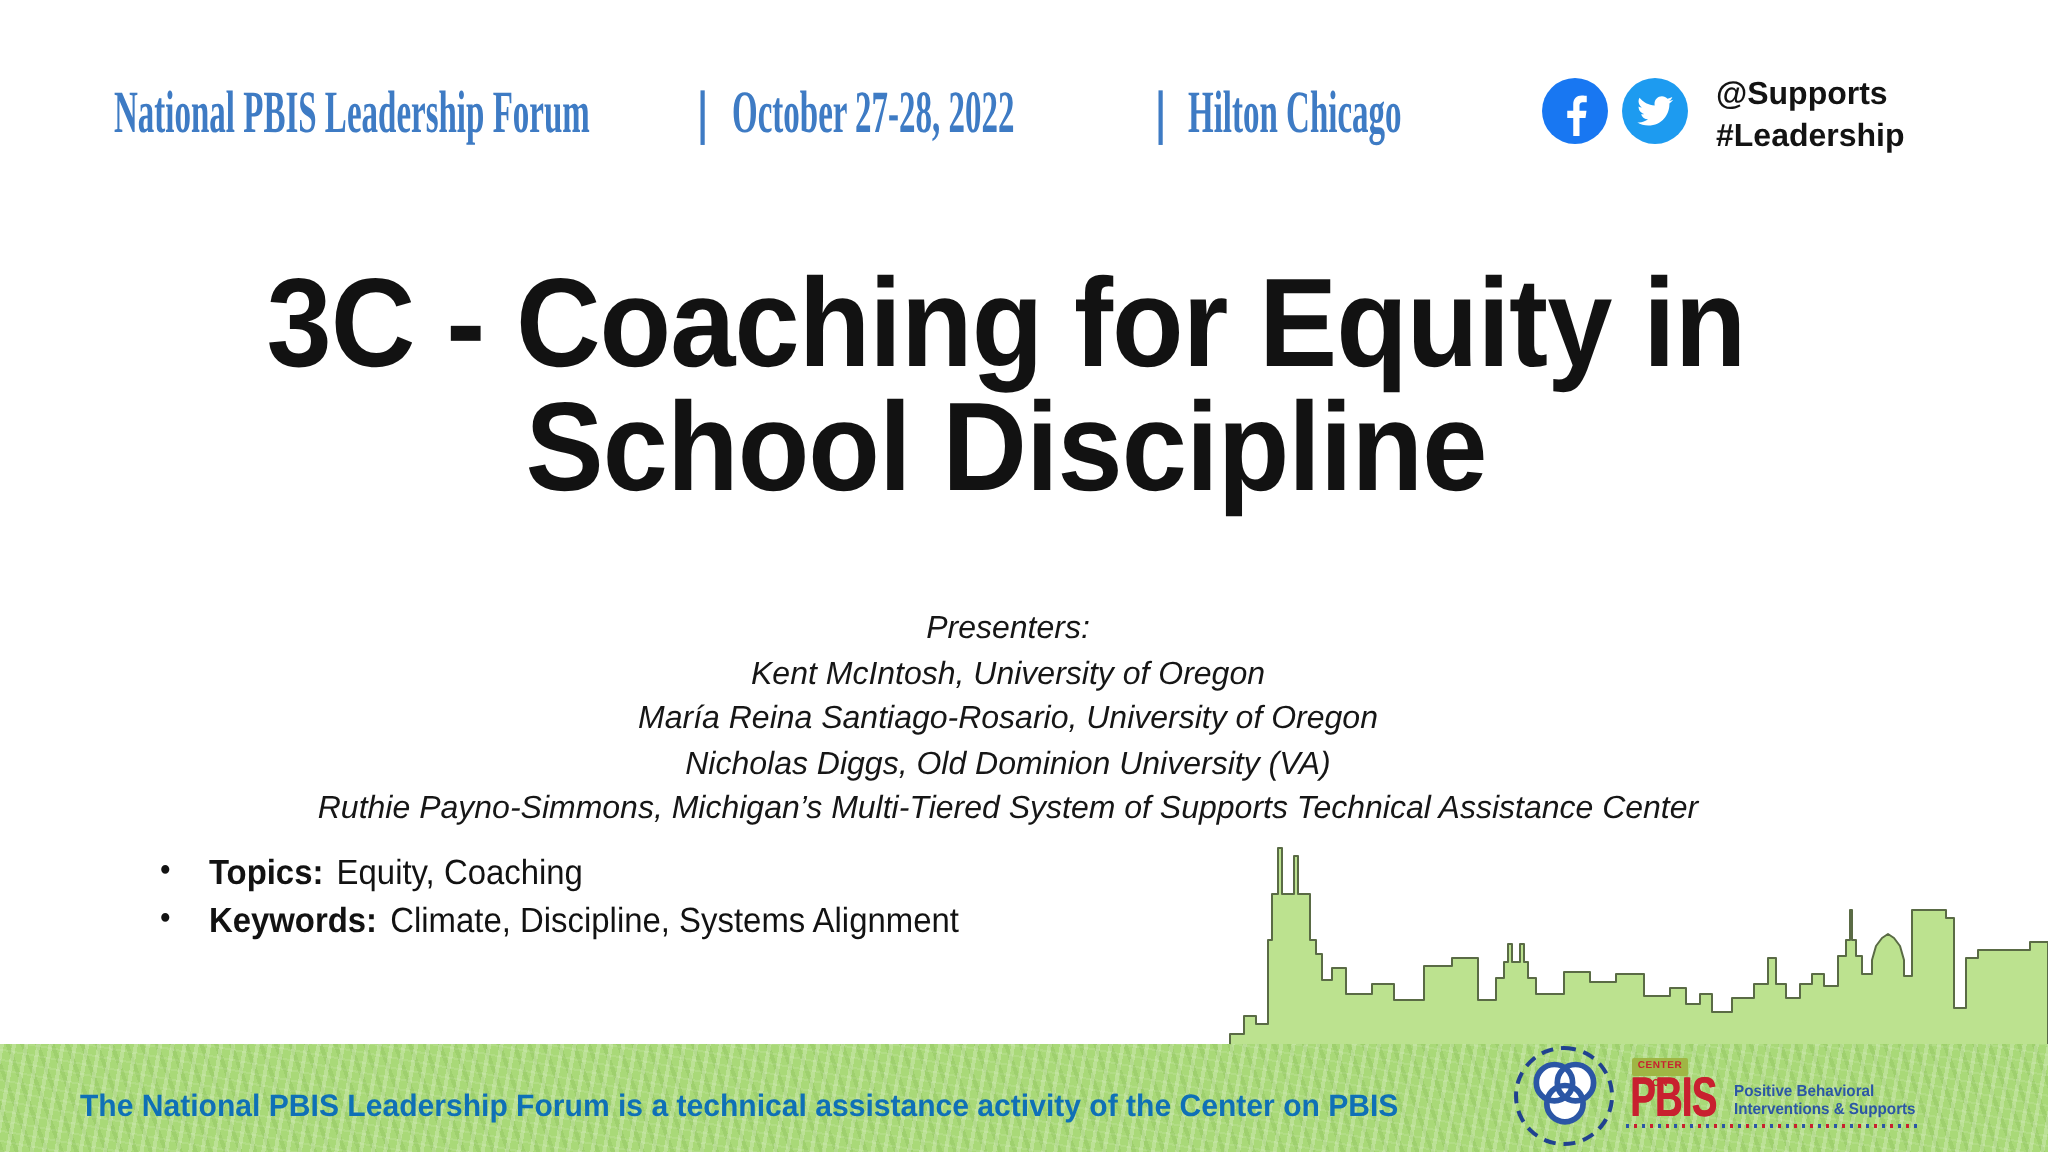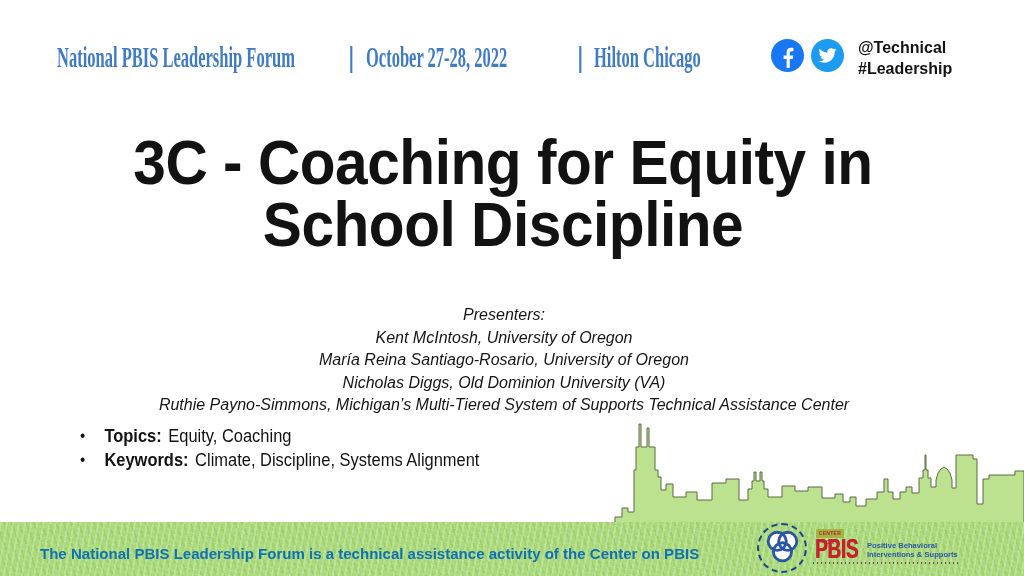--- a/index.html
+++ b/index.html
@@ -82,21 +82,21 @@
     <svg width="30" height="30" viewBox="0 0 24 24" aria-hidden="true">
       <path fill="#ffffff" d="M13.4 21.6v-7.2h2.4l.4-2.9h-2.8V9.6c0-.9.3-1.5 1.6-1.5h1.3V5.5c-.3 0-1.1-.1-2-.1-2 0-3.4 1.2-3.4 3.5v2.6H8.5v2.9h2.4v7.2z"></path>
     </svg>
   </span>
   <span class="icon-circle tw">
     <svg width="19" height="19" viewBox="0 0 24 24" aria-hidden="true">
       <path fill="#ffffff" d="M23.6 4.9c-.9.4-1.8.6-2.7.8 1-.6 1.7-1.5 2-2.6-.9.5-1.9.9-3 1.1-.9-.9-2.1-1.5-3.5-1.5-2.6 0-4.7 2.1-4.7 4.7 0 .4 0 .7.1 1.1-3.9-.2-7.3-2.1-9.6-4.9-.4.7-.6 1.5-.6 2.3 0 1.6.8 3 2.1 3.9-.8 0-1.5-.2-2.1-.6v.1c0 2.3 1.6 4.1 3.7 4.6-.4.1-.8.2-1.2.2-.3 0-.6 0-.9-.1.6 1.9 2.3 3.2 4.4 3.2-1.6 1.3-3.6 2-5.8 2-.4 0-.7 0-1.1-.1 2.1 1.3 4.5 2.1 7.1 2.1 8.6 0 13.3-7.1 13.3-13.3v-.6c.9-.7 1.7-1.5 2.5-2.4z"></path>
     </svg>
   </span>
   <div class="handles">
-    <div>@Technical</div>
+    <div>@Supports</div>
     <div>#Leadership</div>
   </div>
 
   <div class="title">
     <div>3C - Coaching for Equity in</div>
     <div>School Discipline</div>
   </div>
 
   <div class="presenters">
     <div>Presenters:</div>

